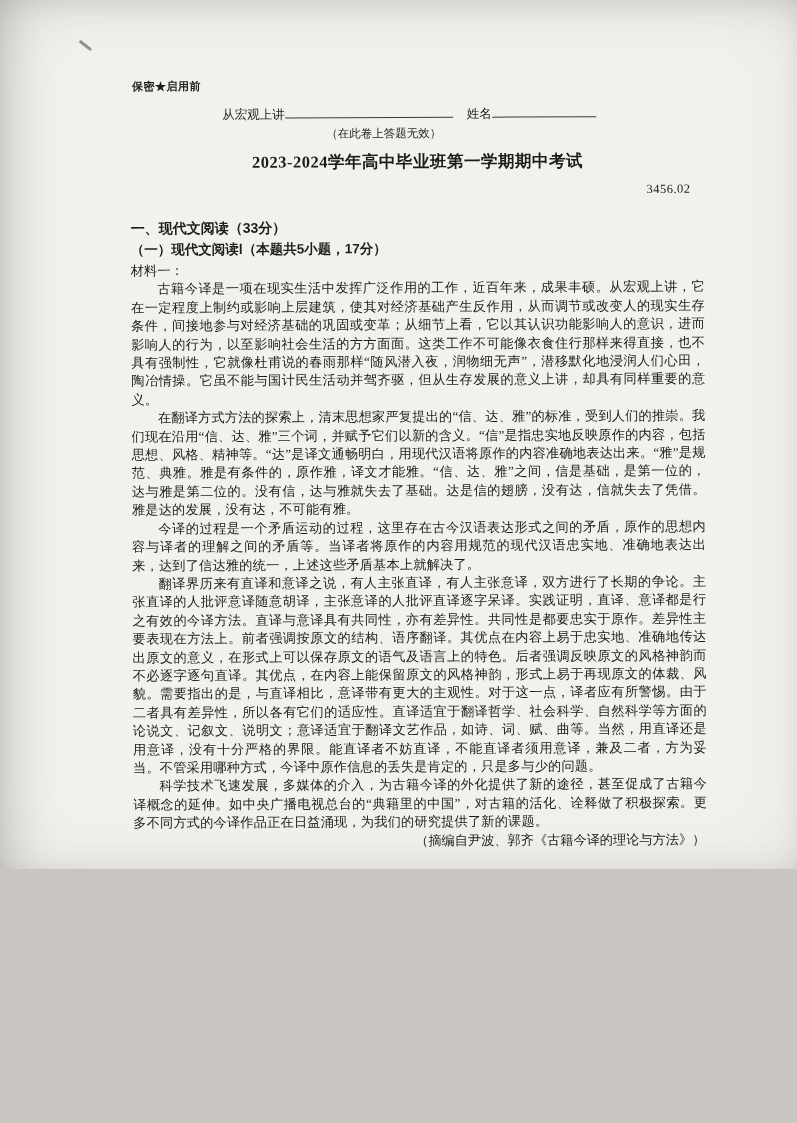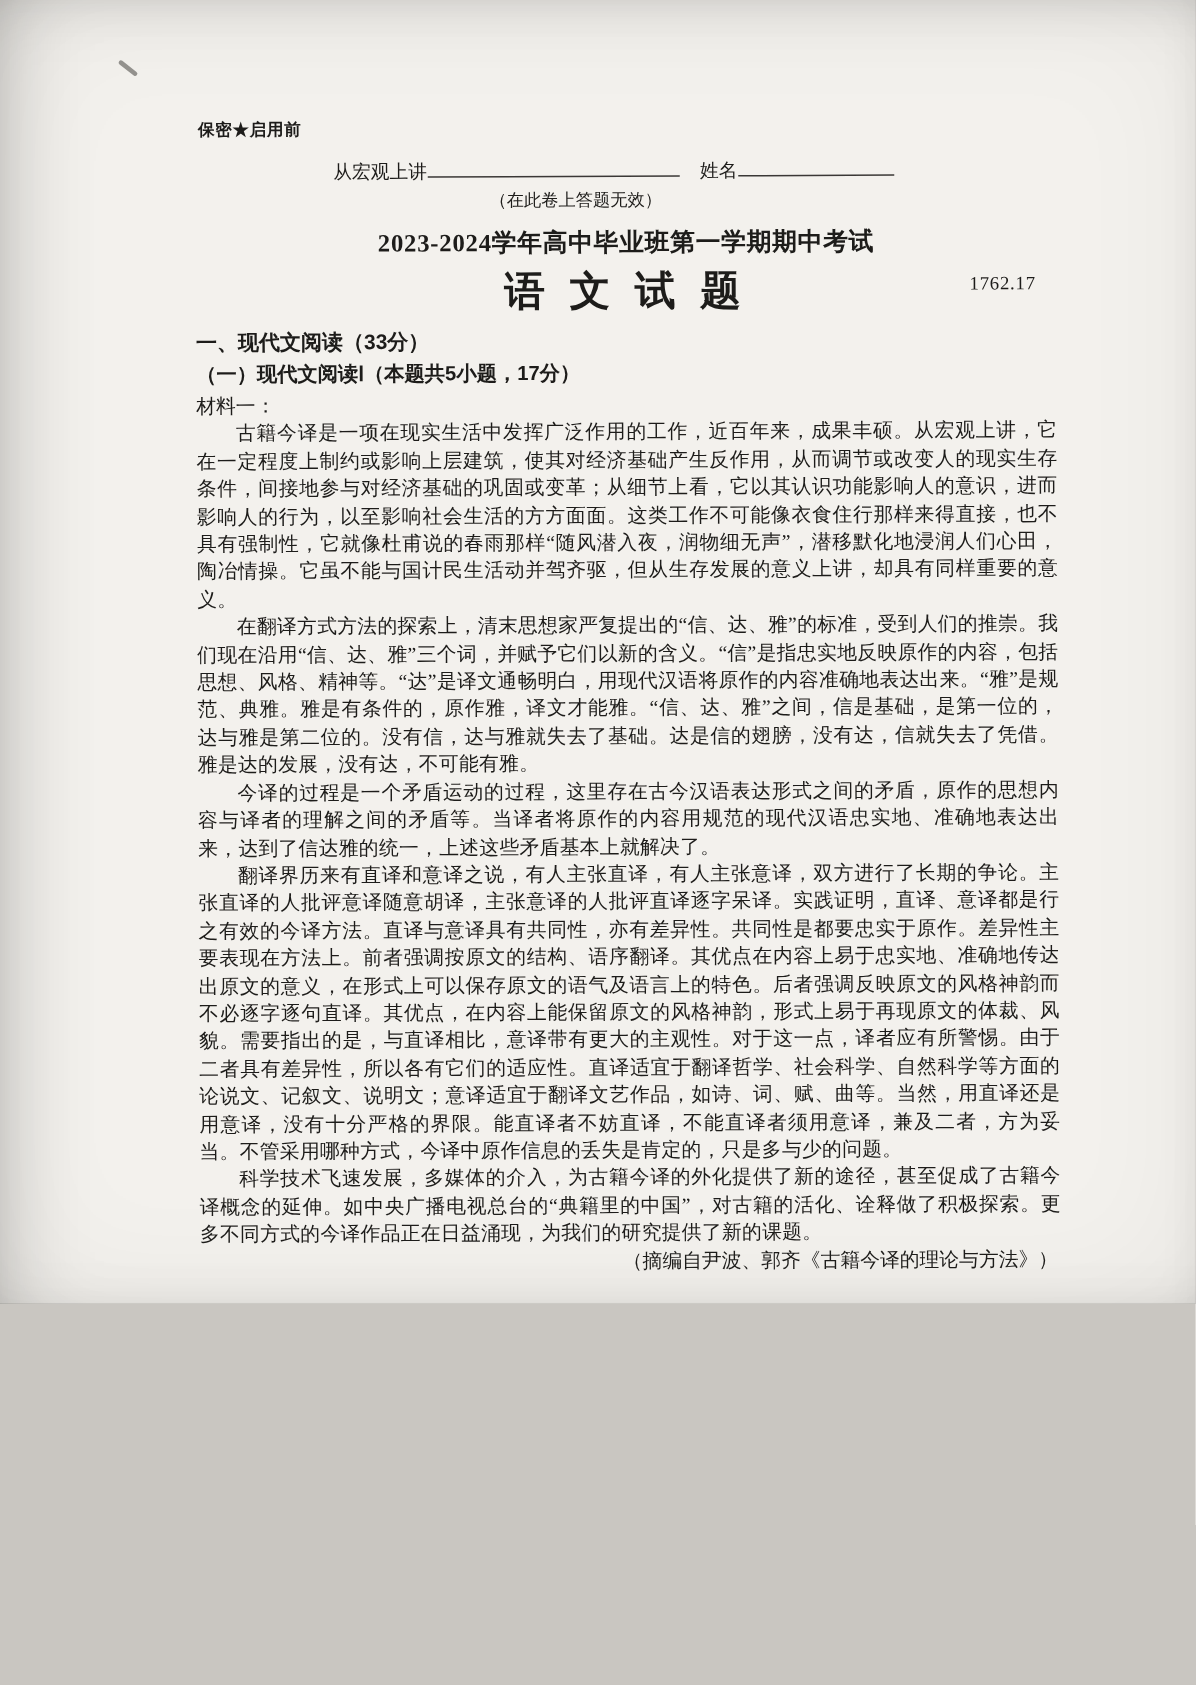--- a/index.html
+++ b/index.html
@@ -141,22 +141,21 @@
 
     <div class="candidate-row">
       <span>从宏观上讲</span><span class="blank long"></span><span>姓名</span><span class="blank short"></span>
     </div>
 
     <div class="invalid-note">（在此卷上答题无效）</div>
 
     <div class="session-title">2023-2024学年高中毕业班第一学期期中考试</div>
 
     <div class="main-title-row">
-      <h1 class="main-title">语 文 试 题</h1>
-      <span class="exam-date">1762.17</span>
+      <span class="exam-date">3456.02</span>
     </div>
 
     <div class="section-heading">一、现代文阅读（33分）</div>
 
     <div class="sub-heading">（一）现代文阅读Ⅰ（本题共5小题，17分）</div>
 
     <div class="material-label">材料一：</div>
 
     <div class="body-text">
         <p>古籍今译是一项在现实生活中发挥广泛作用的工作，近百年来，成果丰硕。从宏观上讲，它在一定程度上制约或影响上层建筑，使其对经济基础产生反作用，从而调节或改变人的现实生存条件，间接地参与对经济基础的巩固或变革；从细节上看，它以其认识功能影响人的意识，进而影响人的行为，以至影响社会生活的方方面面。这类工作不可能像衣食住行那样来得直接，也不具有强制性，它就像杜甫说的春雨那样“随风潜入夜，润物细无声”，潜移默化地浸润人们心田，陶冶情操。它虽不能与国计民生活动并驾齐驱，但从生存发展的意义上讲，却具有同样重要的意义。</p>

